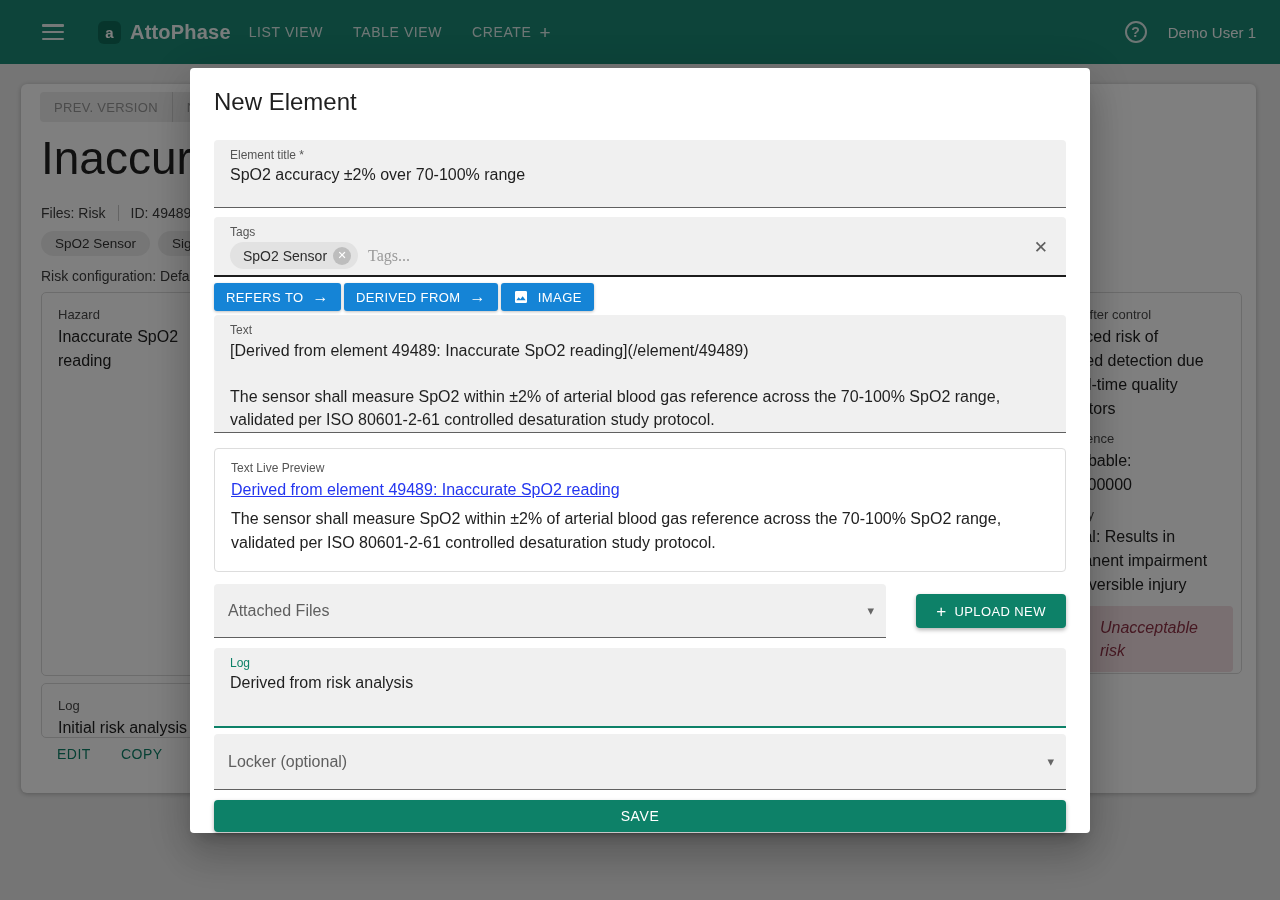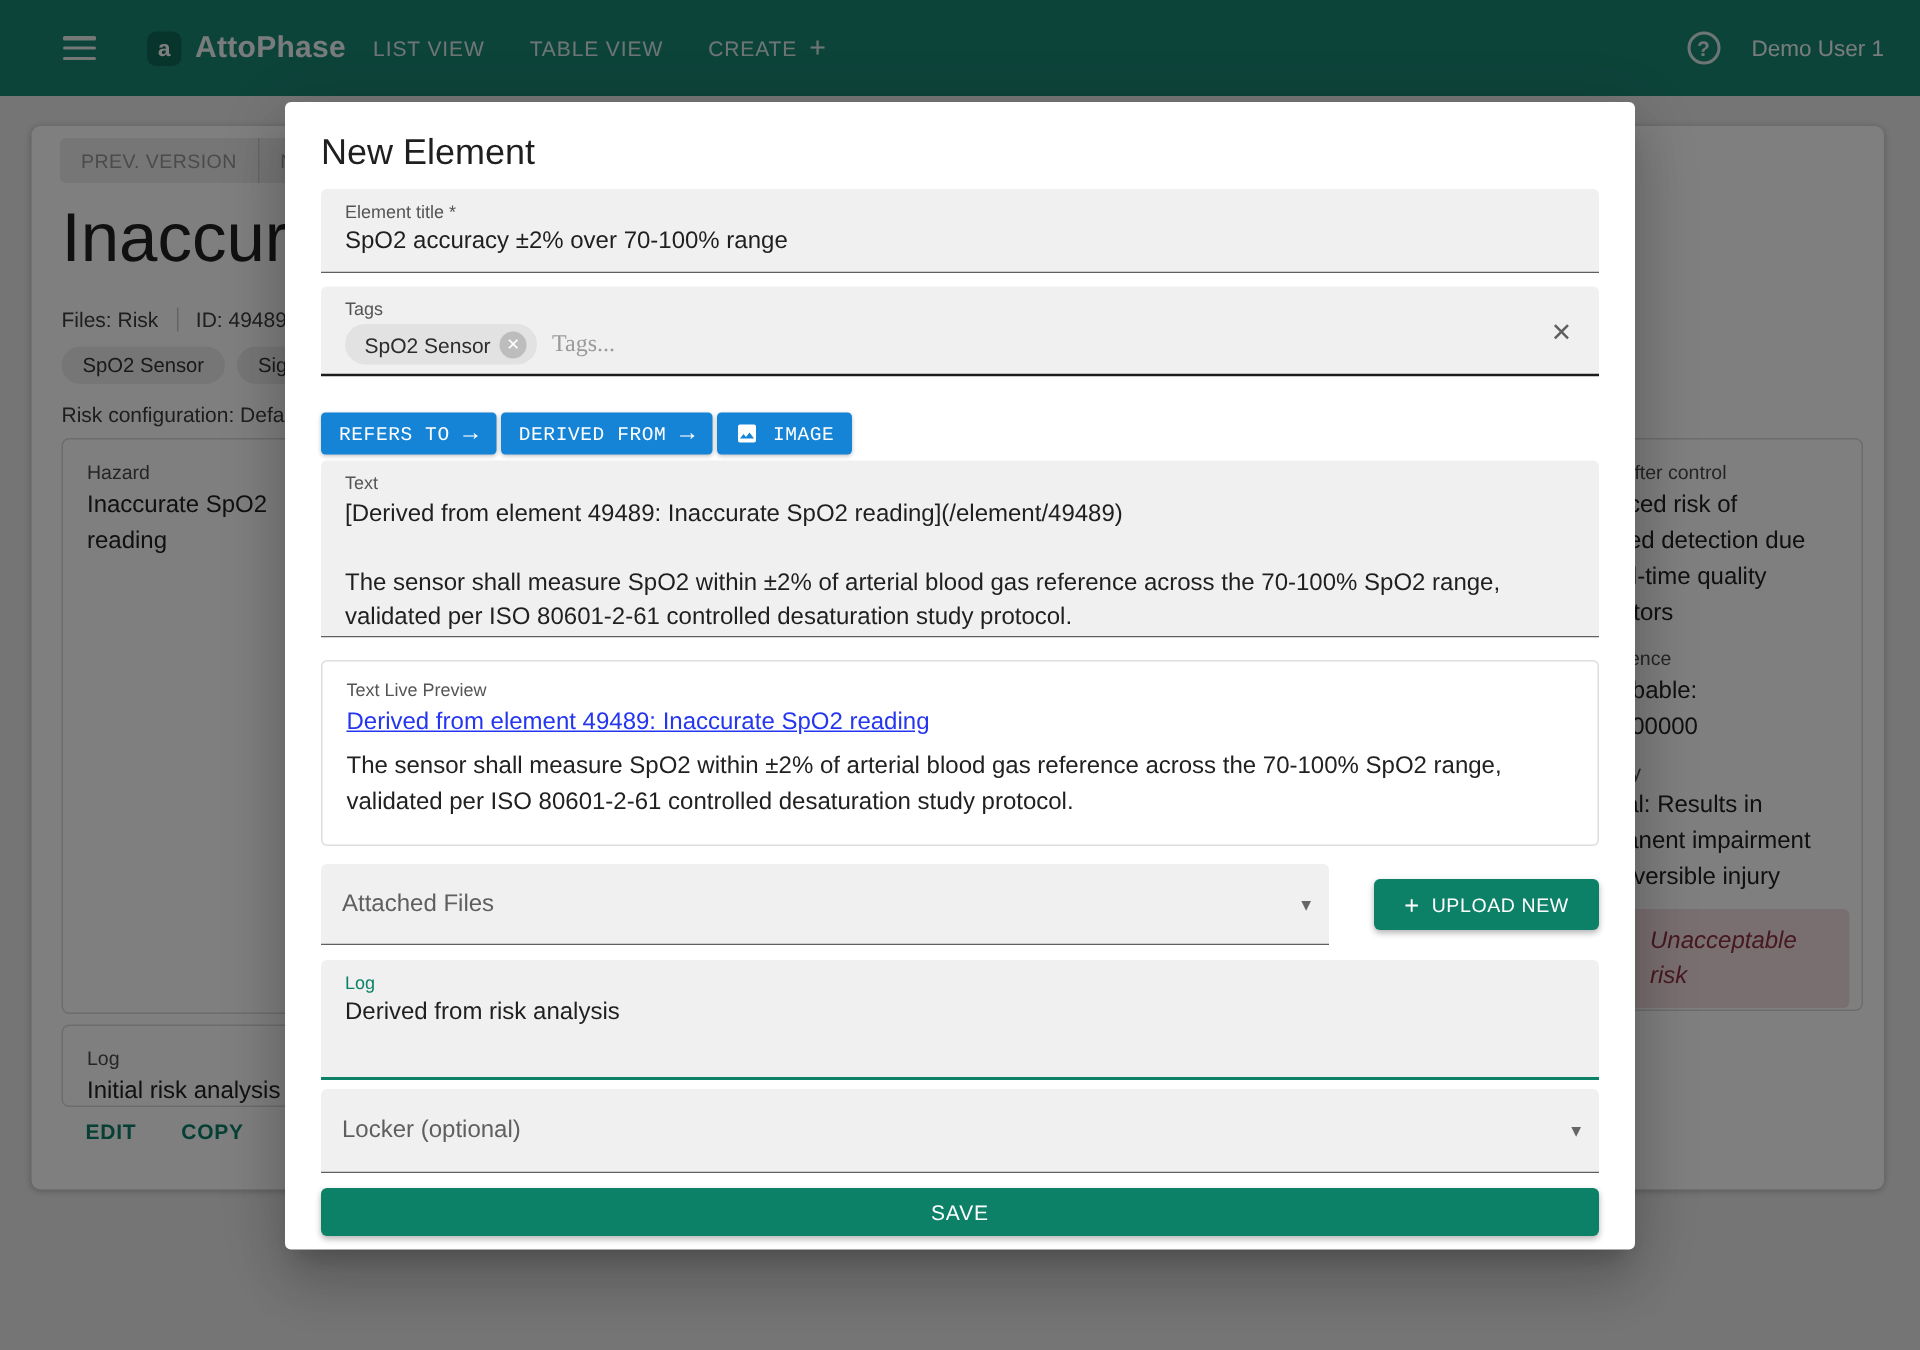--- a/index.html
+++ b/index.html
@@ -42,52 +42,52 @@
   .chip-row { position:absolute; left:20px; top:147px; display:flex; gap:8px; }
   .bg-chip { background:#ededed; border-radius:14px; padding:5px 14px; font-size:13.5px; color:#333; white-space:nowrap; }
   .risk-config { position:absolute; left:20px; top:184px; font-size:14px; color:#3c3c3c; white-space:nowrap; }
   .panel { position:absolute; border:1px solid #d9d9d9; border-radius:5px; background:#fff; padding:14px 16px; }
   .hazard-panel { left:20px; top:208px; width:300px; height:384px; }
   .panel-label { font-size:13px; color:#4a4a4a; }
   .panel-value { font-size:16px; color:#212121; line-height:24px; margin-top:3px; }
   .hazard-panel .panel-value { width:132px; }
   .bglog-panel { left:20px; top:599px; width:300px; height:55px; }
   .bg-actions { position:absolute; left:36px; top:662px; display:flex; gap:30px; }
-  .bg-action { color:#0d8168; font-size:14px; font-weight:700; letter-spacing:.5px; cursor:pointer; white-space:nowrap; }
+  .bg-action { color:#0d8168; font-size:14px; font-weight:400; letter-spacing:.5px; cursor:pointer; white-space:nowrap; }
   .after-panel { left:1009px; top:208px; width:212px; height:382px; padding:14px 16px; }
   .after-panel .panel-value { width:166px; }
   .after-panel .panel-label { margin-top:10px; }
   .after-panel .panel-label:first-child { margin-top:0; }
   .risk-badge { margin-top:9px; margin-left:39px; width:147px; background:#f3dee2; color:#8c3044;
     border-radius:4px; padding:10px 14px; font-size:16px; line-height:23px;font-style:italic; }
 
   
   .backdrop { position:fixed; inset:0; background:rgba(0,0,0,.5); z-index:5; }
   .modal { position:fixed; left:190px; top:68px; width:900px; height:765px; background:#fff;
     border-radius:4px; z-index:10; padding:0 24px;
     box-shadow:0 11px 15px -7px rgba(0,0,0,.2), 0 24px 38px 3px rgba(0,0,0,.14), 0 9px 46px 8px rgba(0,0,0,.12); }
   .modal-title { padding-top:20px; font-size:24px; font-weight:400; color:#1f1f1f; }
 
   .ffield { background:#f0f0f0; border-radius:4px 4px 0 0; border-bottom:1px solid #606060; padding:8px 16px 0; position:relative; }
   .flabel { font-size:12px; color:#555; }
   .fvalue { font-size:16px; color:#1f1f1f; margin-top:4px; }
 
-  .f-title { margin-top:10px; height:56px; }
+  .f-title { margin-top:24px; height:68px; }
   .f-tags { margin-top:9px; height:60px; border-bottom:2px solid #1c1c1c; }
   .tags-line { display:flex; align-items:center; margin-top:3px; }
   .tag-chip { display:inline-flex; align-items:center; gap:6px; background:#e2e2e2; border-radius:14px;
     height:27px; padding:0 7px 0 13px; font-size:14px; color:#2c2c2c; }
   .chip-del { width:18px; height:18px; border-radius:50%; background:#bdbdbd; color:#fff; font-size:11px;
     display:flex; align-items:center; justify-content:center; cursor:pointer; }
   .tags-input { border:none; outline:none; background:transparent; font-size:16px; color:#1f1f1f;
     margin-left:10px; flex:1; font-family:Liberation Serif, serif; }
   .tags-input::placeholder { color:#9a9a9a; }
   .tags-clear { position:absolute; right:18px; top:20px; font-size:17px; color:#5f5f5f; cursor:pointer; }
 
-  .ins-row { margin-top:24px; display:flex; gap:3px;font-family:Liberation Mono, monospace; }
+  .ins-row { margin-top:6px; display:flex; gap:3px; }
   .blue-btn { display:inline-flex; align-items:center; gap:9px; height:28px; padding:0 12px;
     background:#1584d6; color:#fff; font-size:13px; font-weight:500; letter-spacing:.4px;
     border:none; border-radius:3px; cursor:pointer; box-shadow:0 1px 3px rgba(0,0,0,.25); font-family:inherit; }
   .btn-arrow { font-size:16px; line-height:1; }
   .img-glyph { display:flex; }
 
   .f-text { margin-top:4px; height:118px; }
   .f-text .fvalue { white-space:pre-wrap; line-height:23px; margin-top:2px; }
 
   .preview-box { margin-top:15px; border:1px solid #ddd; border-radius:4px; padding:12px 16px; height:124px; }

